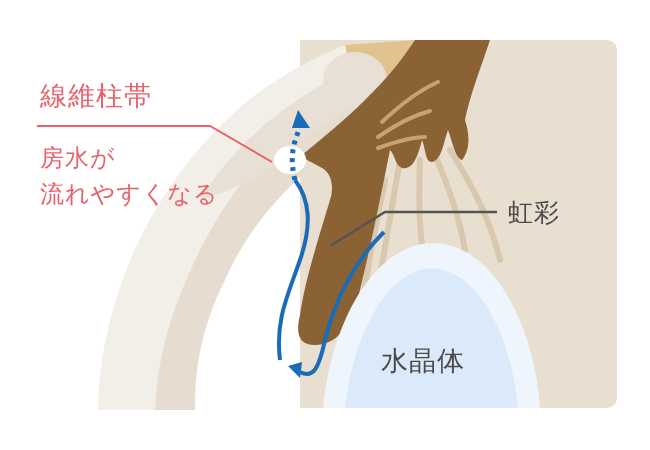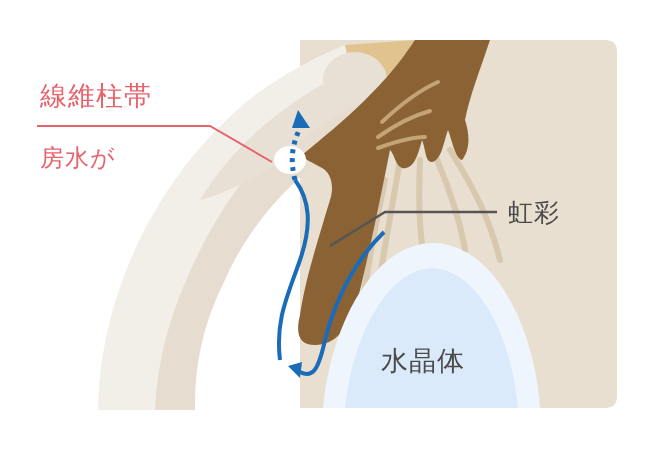--- a/index.html
+++ b/index.html
@@ -69,15 +69,16 @@
 
       <path d="M295 180 C310 200 312 225 300 260 C288 295 275 320 280 360" stroke="#1a6bb8" stroke-width="4" fill="none"></path>
 
       <path d="M384 232 C355 260 335 300 325 340 C318 372 312 378 300 372" stroke="#1a6bb8" stroke-width="4" fill="none"></path>
       <polygon points="288,366 300,378 302,362" fill="#1a6bb8"></polygon>
     </g>
   </svg>
 
   <div id="lbl-zonule" class="label label-pink">線維柱帯</div>
   <div id="lbl-flow-1" class="label label-pink">房水が</div>
+  <div id="lbl-flow-2" class="label label-pink">流れやすくなる</div>
   <div id="lbl-lens" class="label label-gray">水晶体</div>
   <div id="lbl-iris" class="label label-gray">虹彩</div>
 </div>
 
 </body></html>

